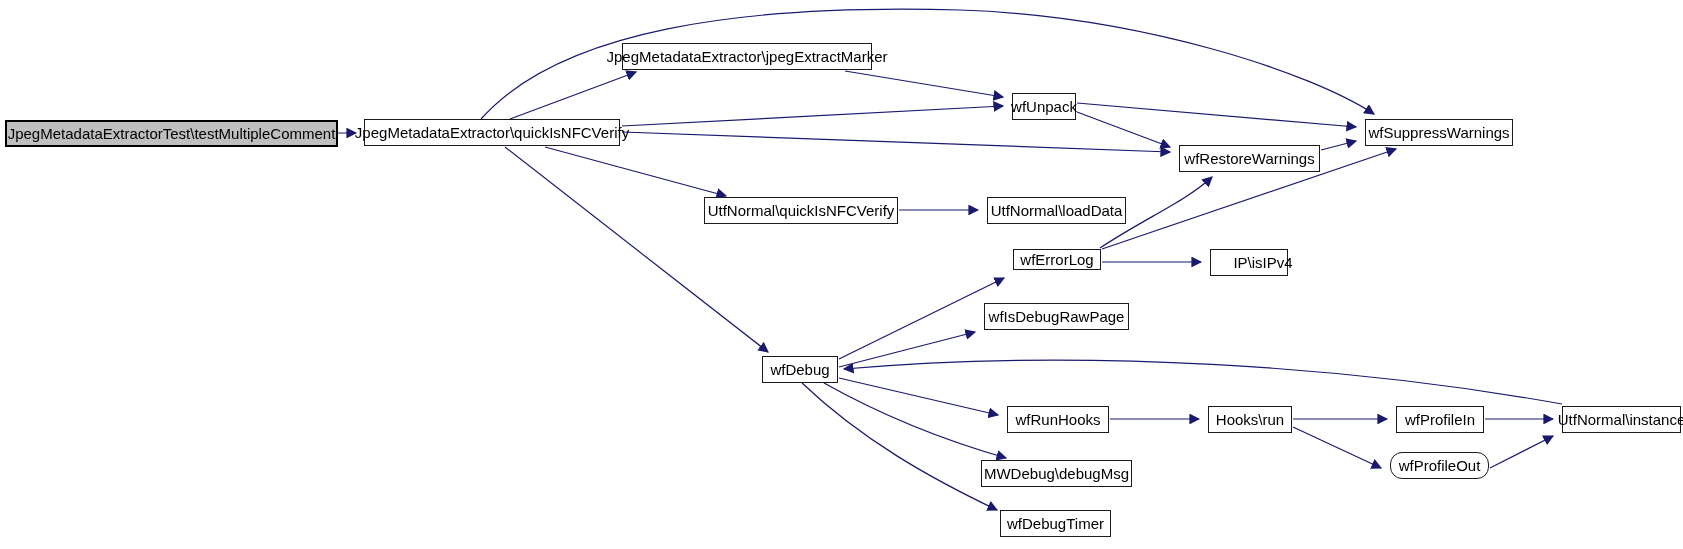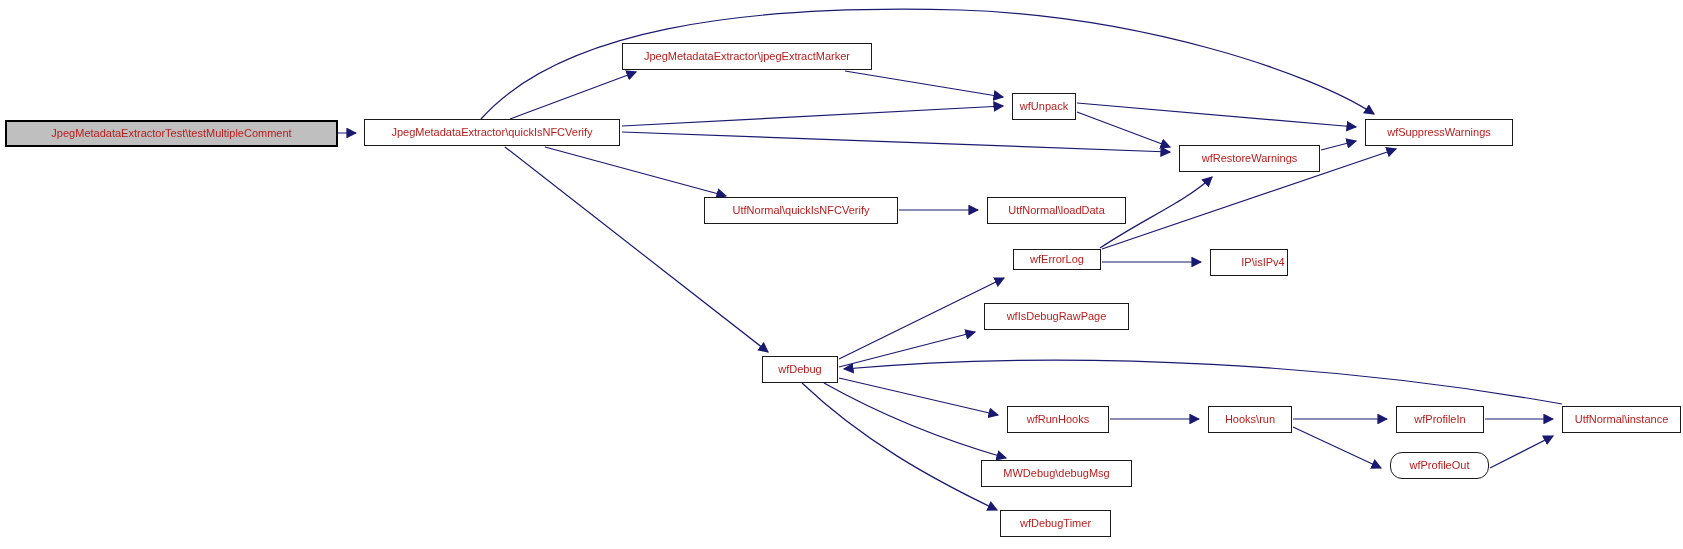--- a/index.html
+++ b/index.html
@@ -24,22 +24,22 @@
   .edge {
     fill: none;
     stroke: #191970;
     stroke-width: 1.2;
   }
   .node {
     position: absolute;
     box-sizing: border-box;
     background: #ffffff;
     border: 1px solid #1a1a1a;
-    color: #b91c1c;
-    font-size: 11px;
+    color: #000000;
+    font-size: 15px;
     line-height: 1;
     display: flex;
     align-items: center;
     justify-content: center;
     white-space: nowrap;
     padding: 0 4px;
     cursor: pointer;
   }
   .node.highlight {
     background: #bfbfbf;

